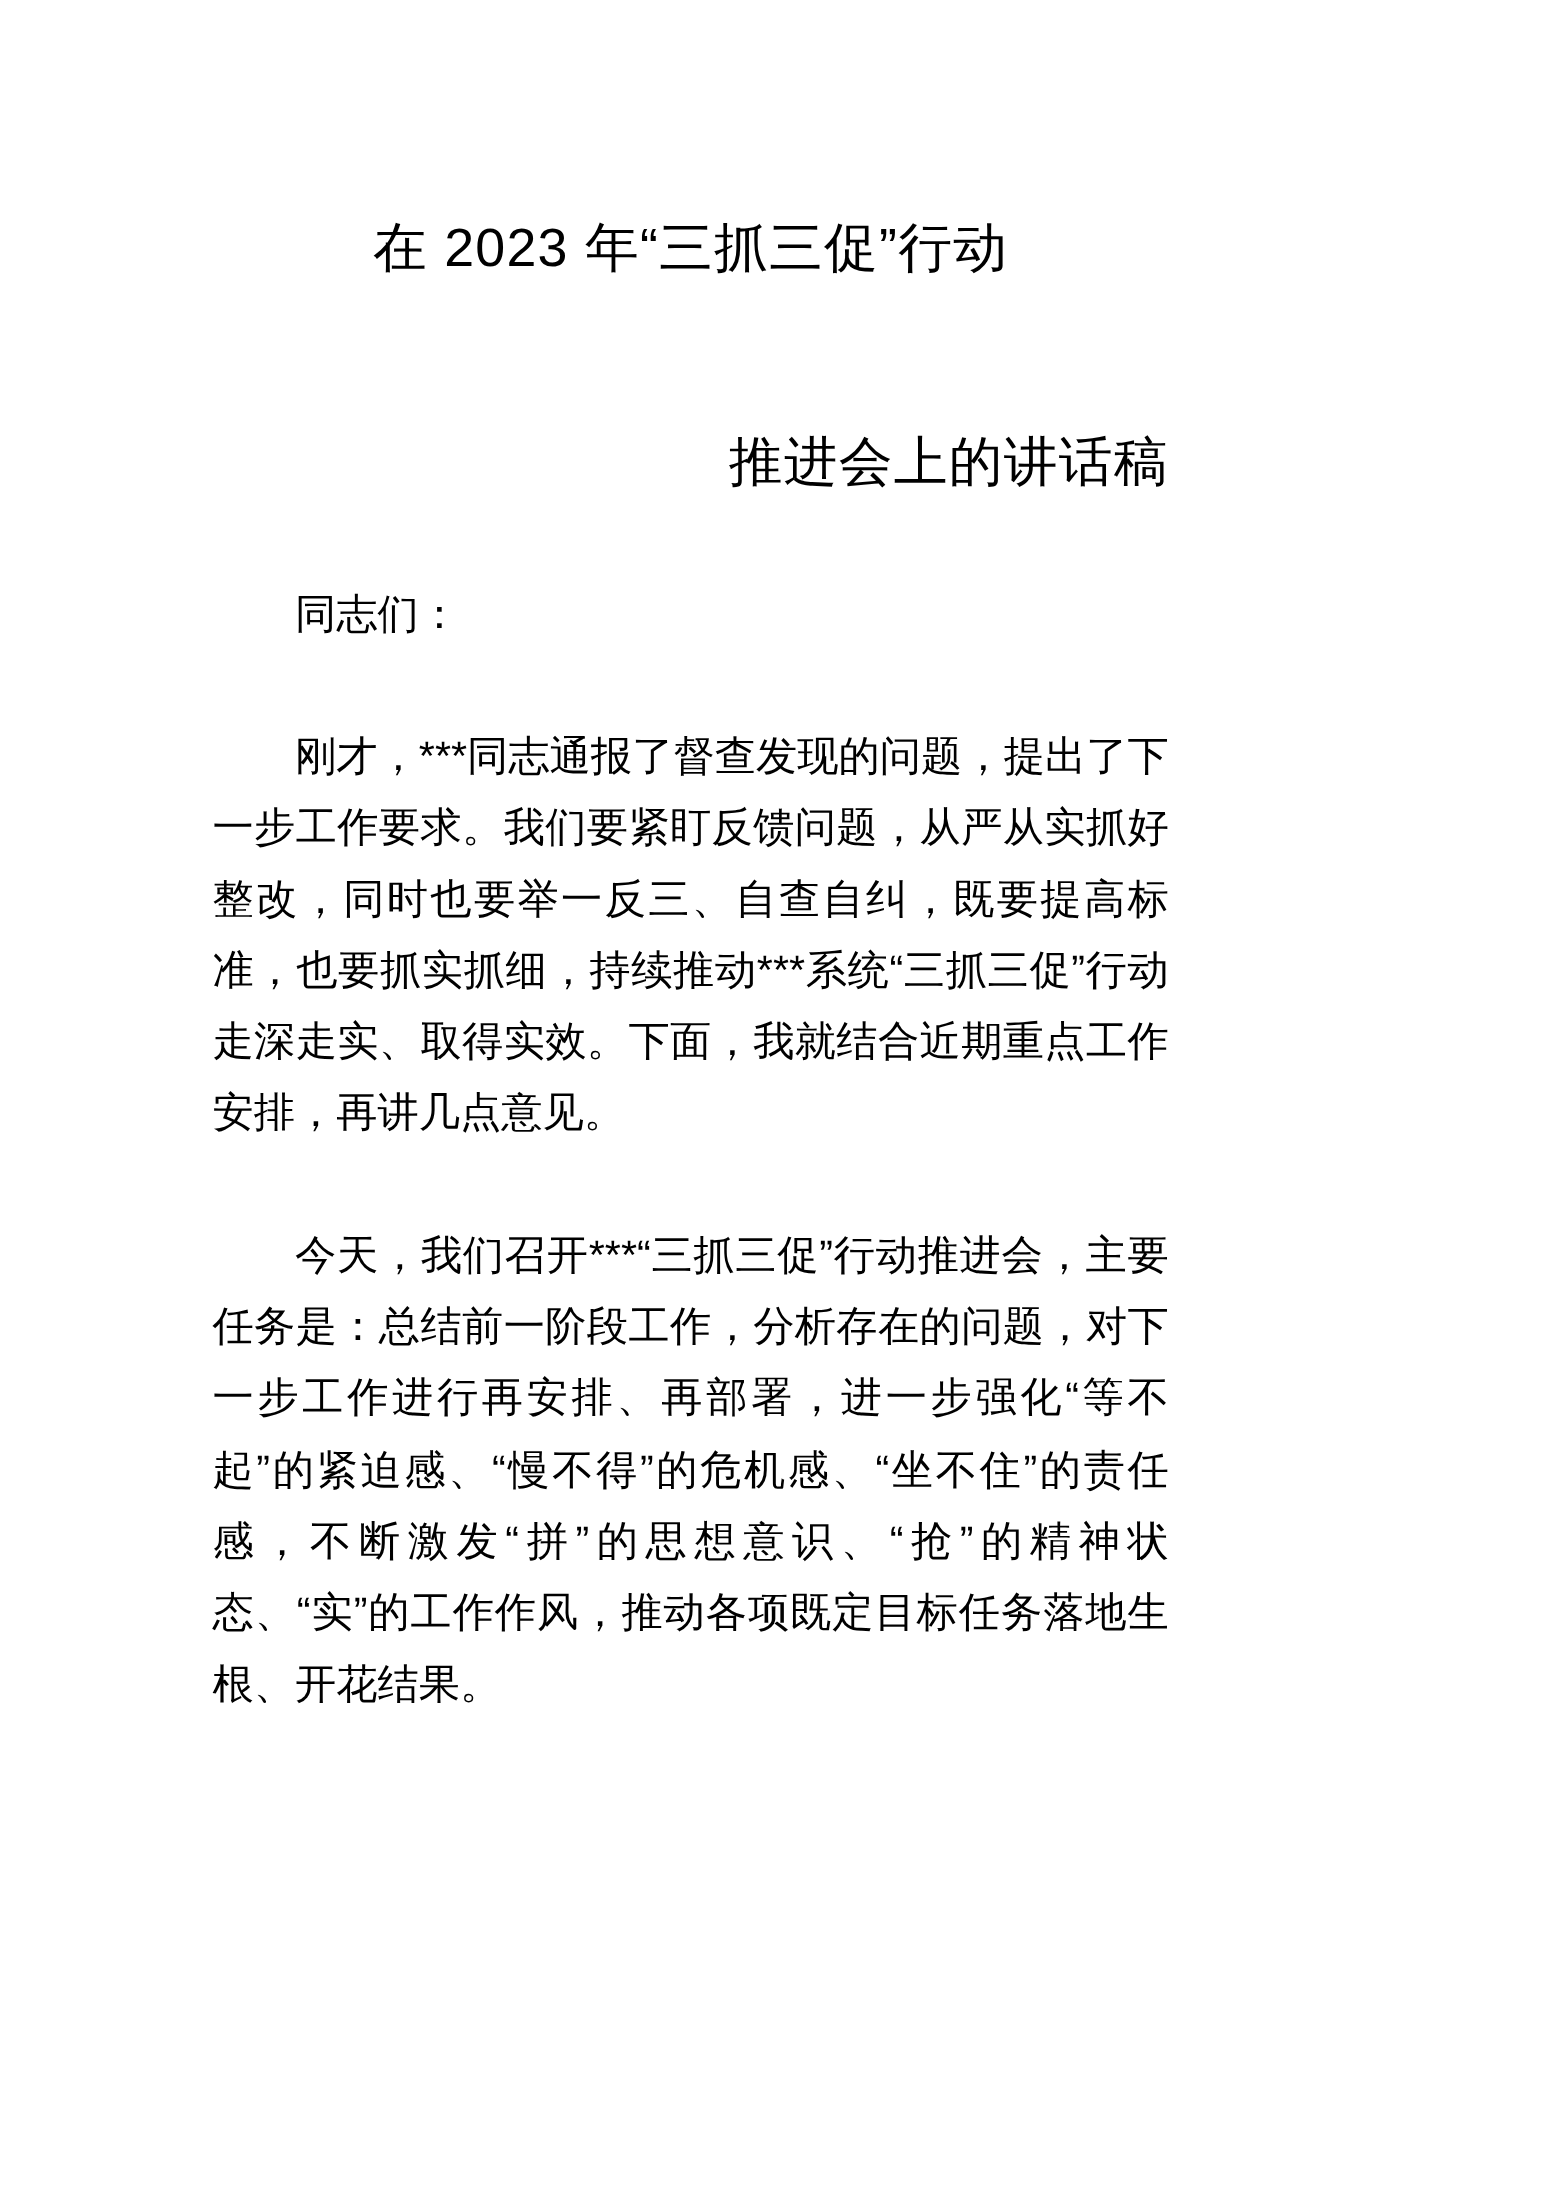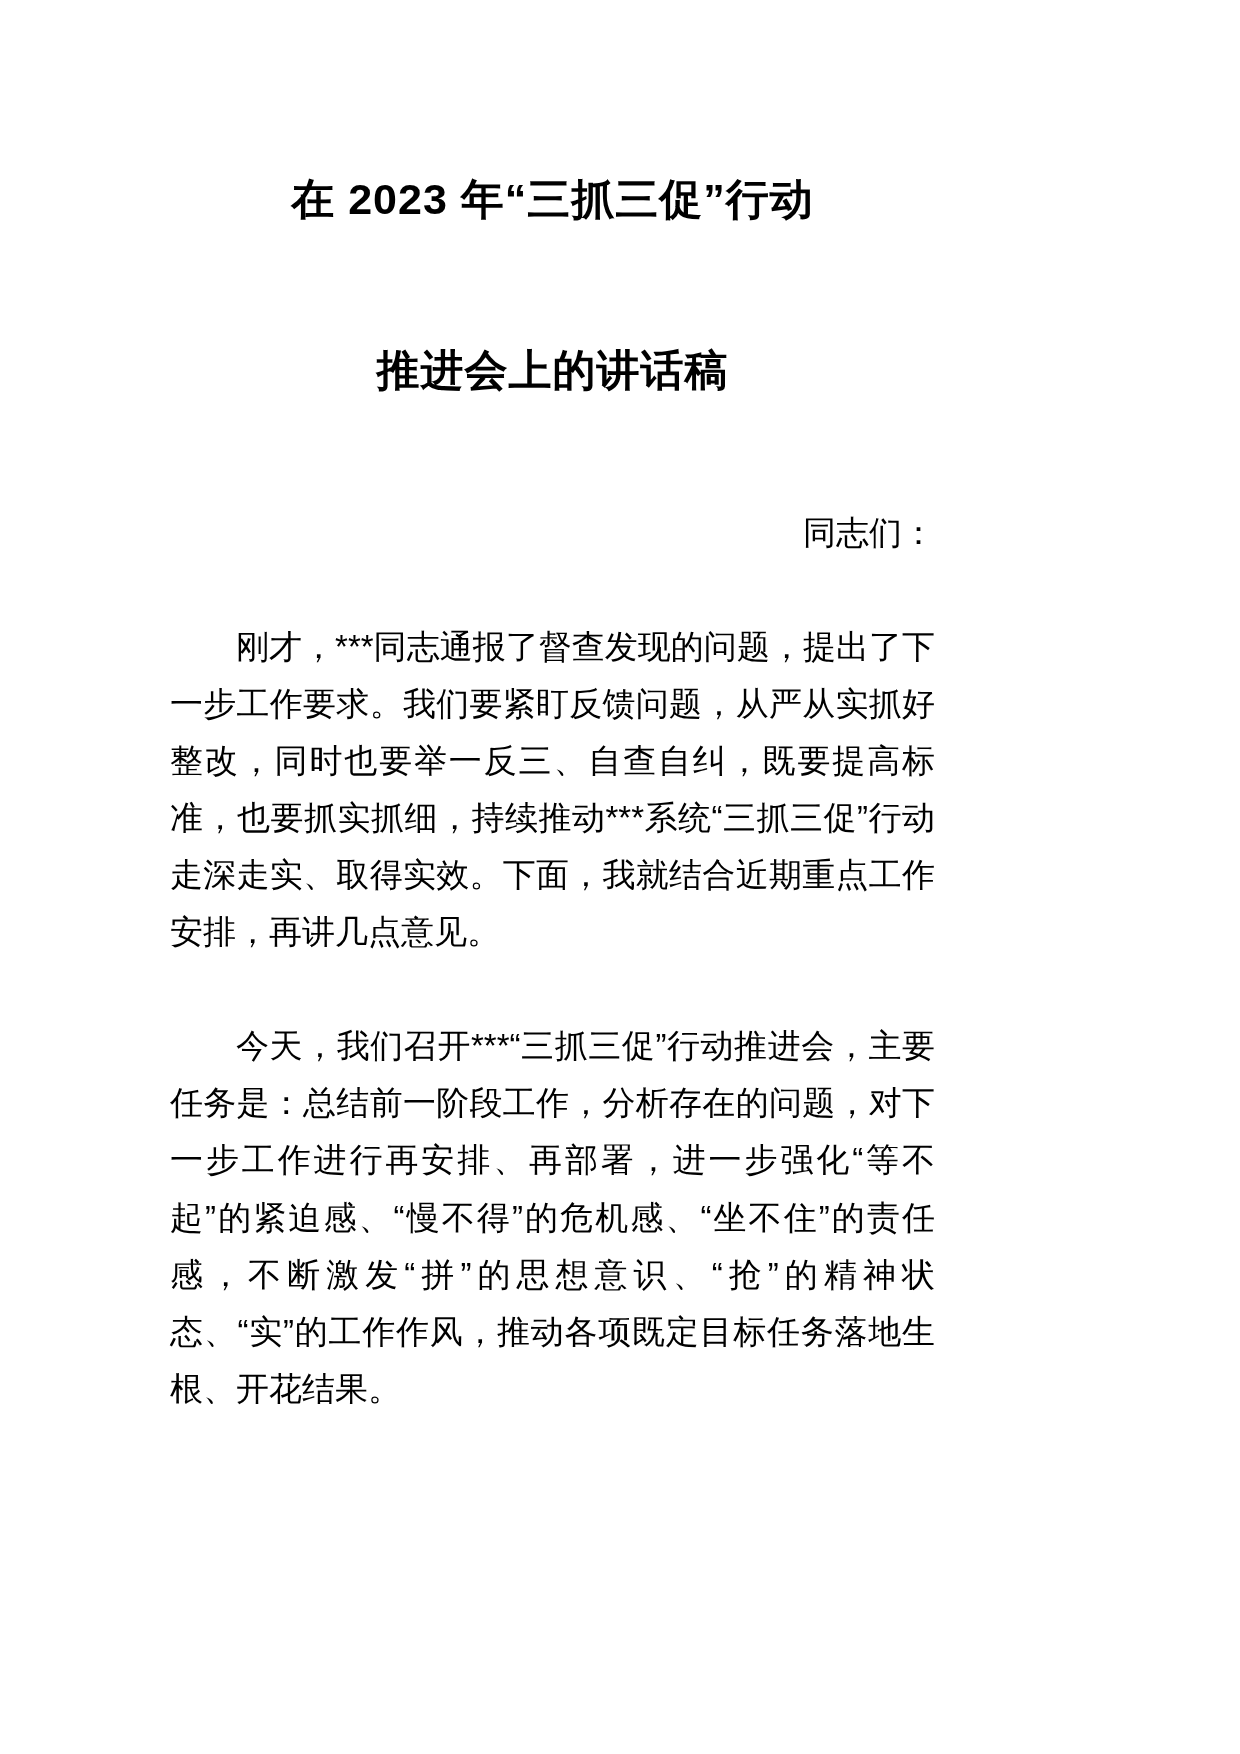--- a/index.html
+++ b/index.html
@@ -13,35 +13,35 @@
     min-height: 1754px;
     margin: 0 auto;
     background: #ffffff;
     box-sizing: border-box;
     padding: 172px 305px 120px 170px;
     font-family: "Liberation Sans", "DejaVu Sans", sans-serif;
     color: #000000;
   }
   .doc-title {
     font-size: 43px;
-    font-weight: 700;
+    font-weight: 400;
     text-align: center;
     line-height: 1.3;
     margin: 0 0 115px 0;
     letter-spacing: 1px;
   }
   .doc-title.second {
-    margin-bottom: 105px;
+    margin-bottom: 63px;
+    text-align: right;
   }
   .salutation {
     font-size: 33px;
     line-height: 1.73;
     text-indent: 2em;
     margin: 0 0 57px 0;
-    text-align: right;
   }
   .para {
     font-size: 33px;
     line-height: 1.73;
     text-align: justify;
     text-indent: 2em;
     margin: 0 0 57px 0;
   }
   .para:last-child {
     margin-bottom: 0;

